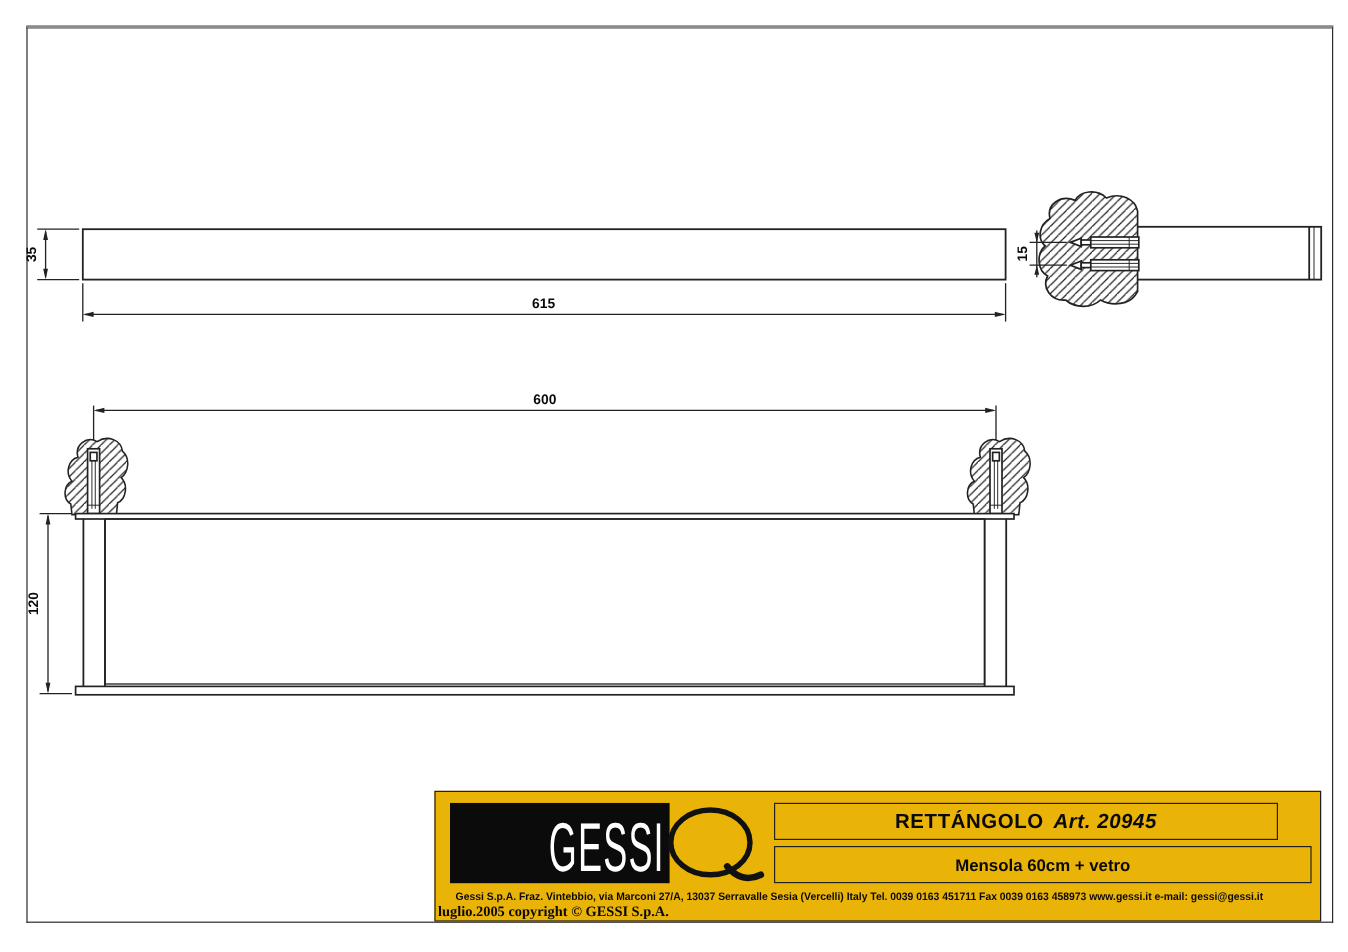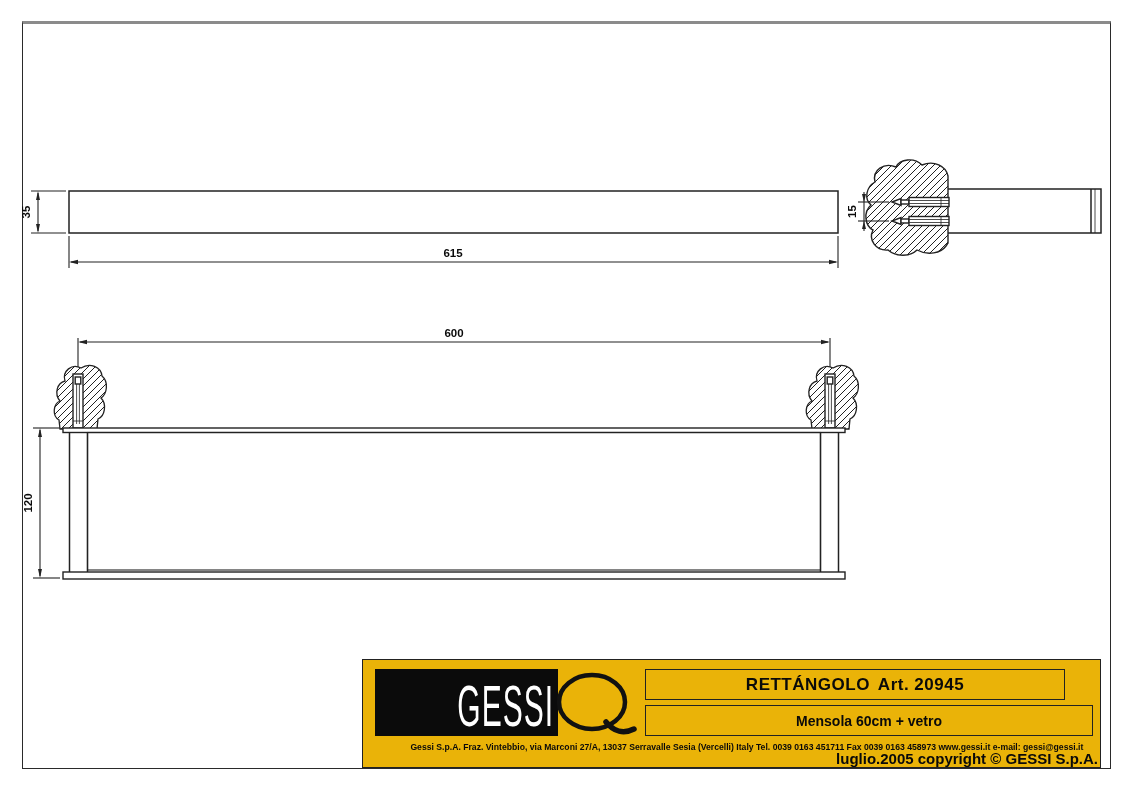--- a/index.html
+++ b/index.html
@@ -9,28 +9,28 @@
     border:1.6px solid #2a2a2a;border-top:3px solid #8b8b8b;box-sizing:border-box;}
   .drawing-svg{position:absolute;left:0;top:0;width:1123px;height:793px;}
 
   
   .title-block{position:absolute;left:362px;top:659px;width:739px;height:109px;
     border:1.6px solid #222;box-sizing:border-box;background:#eab308;}
   .logo-cell{position:absolute;left:12px;top:9px;width:280px;height:69px;}
   .product-box{position:absolute;left:282px;top:9px;width:420px;height:31px;
     border:1.4px solid #222;box-sizing:border-box;display:flex;align-items:center;justify-content:center;
     font-weight:bold;font-size:17px;letter-spacing:.5px;color:#0a0a0a;white-space:nowrap;}
-  .product-box .art{margin-left:8px;}
+  .product-box .art{margin-left:8px;font-style:italic;}
   .subtitle-box{position:absolute;left:282px;top:45px;width:448px;height:31px;
     border:1.4px solid #222;box-sizing:border-box;display:flex;align-items:center;justify-content:center;
     font-weight:bold;font-size:14px;color:#0a0a0a;}
-  .address-lines{position:absolute;left:2px;right:2px;top:81px;text-align:right;
+  .address-lines{position:absolute;left:2px;right:2px;top:81px;text-align:left;
     font-weight:bold;color:#0a0a0a;}
   .address-line1{font-size:9px;line-height:12px;white-space:nowrap;transform:scaleX(.96);transform-origin:50% 50%;}
-  .address-line2{font-size:15px;line-height:12px;white-space:nowrap;}
+  .address-line2{font-size:12px;line-height:12px;white-space:nowrap;font-family:Liberation Serif, serif;}
 
   
   .ln{stroke:#222;fill:none;stroke-width:1.5;}
   .lnw{stroke:#222;fill:#fff;stroke-width:1.4;}
   .dim{stroke:#222;fill:none;stroke-width:1.1;}
   .thin{stroke:#222;fill:none;stroke-width:.8;}
   .arrow{fill:#222;stroke:none;}
   .dimtext{font-family:"Liberation Sans",sans-serif;font-size:11.5px;font-weight:bold;fill:#0a0a0a;}
 </style>
 </head>

